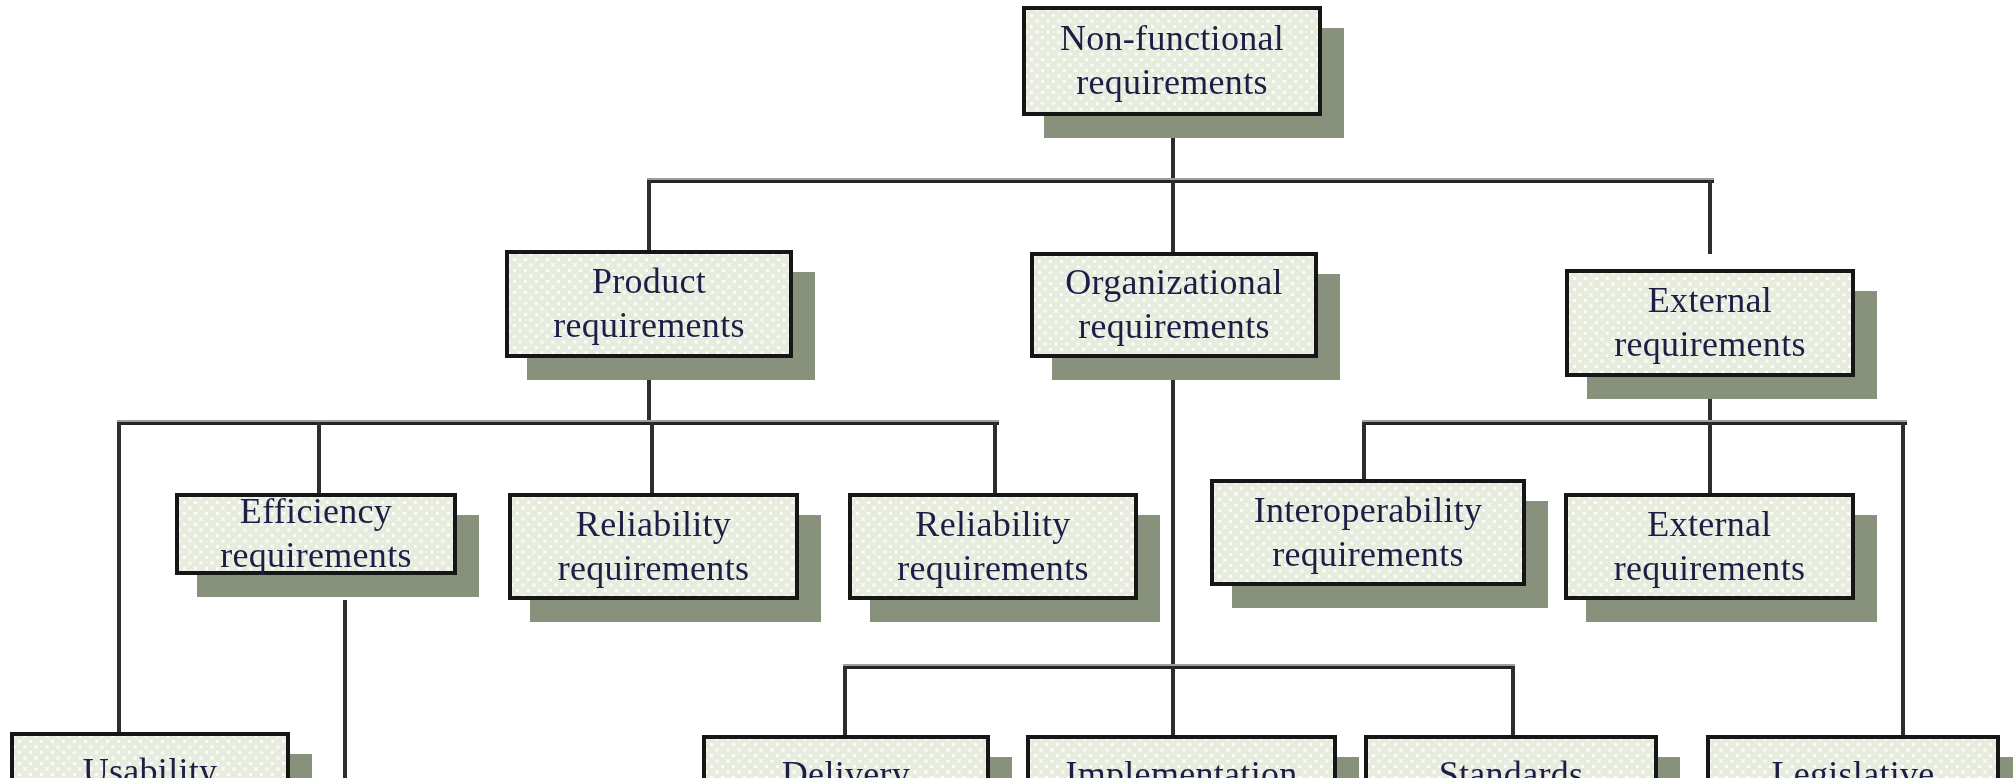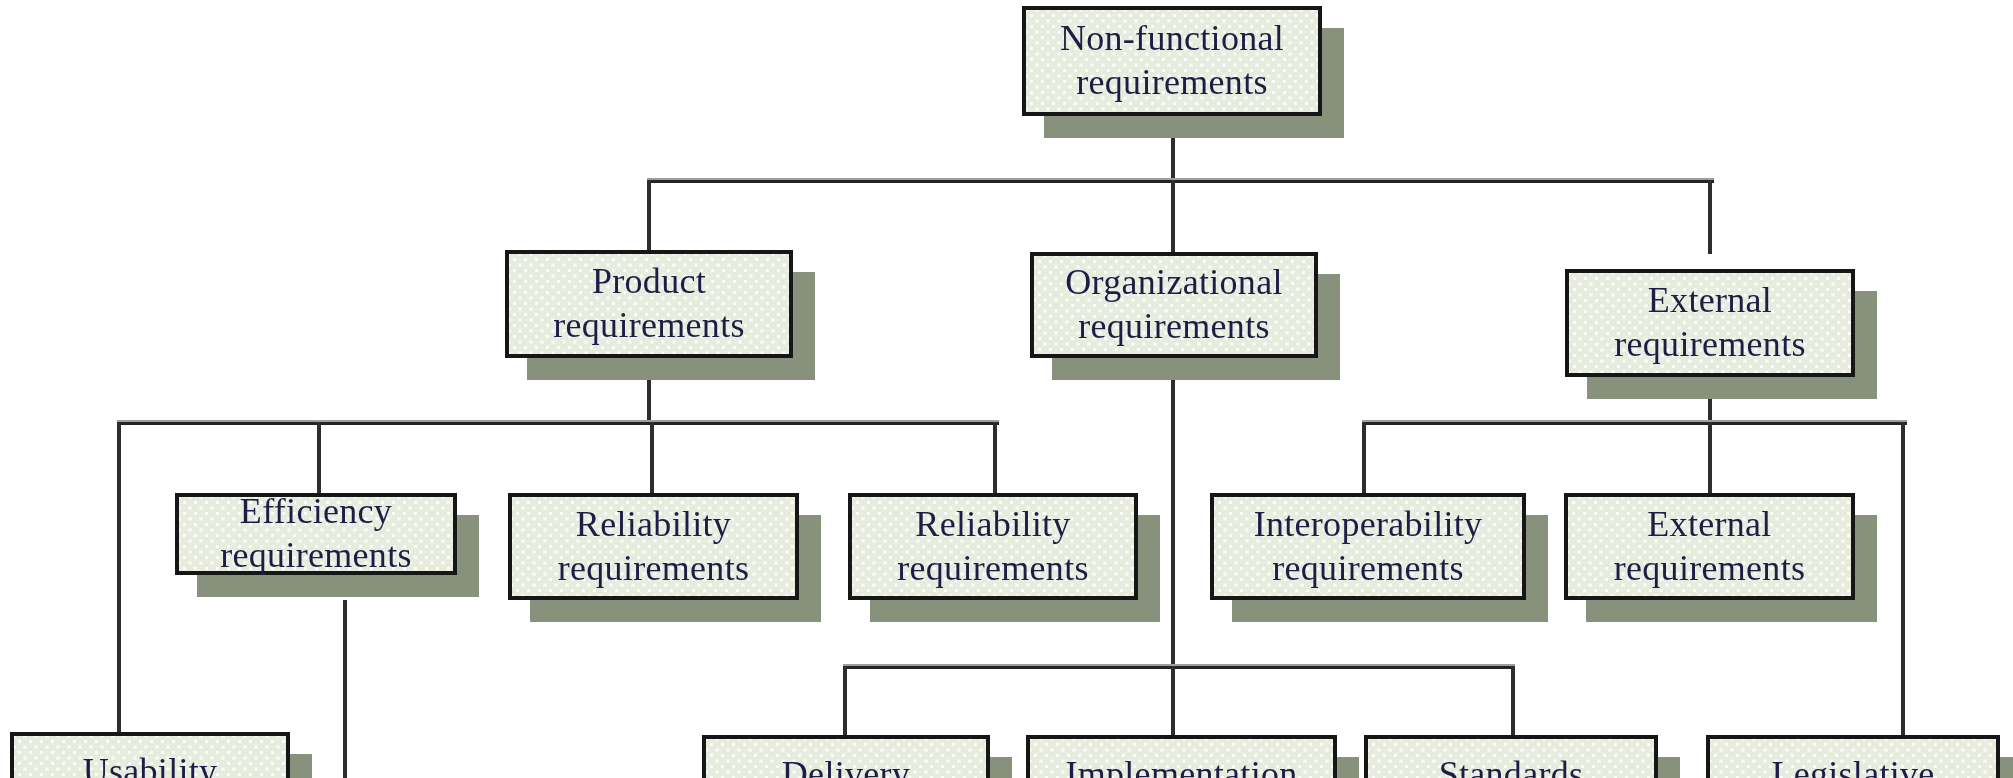--- a/index.html
+++ b/index.html
@@ -98,21 +98,21 @@
     </div>
     <div class="node" style="left: 175px; top: 493px; width: 282px; height: 82px;">
       <span class="label">Efficiency requirements</span>
     </div>
     <div class="node" style="left: 508px; top: 493px; width: 291px; height: 107px;">
       <span class="label">Reliability requirements</span>
     </div>
     <div class="node" style="left: 848px; top: 493px; width: 290px; height: 107px;">
       <span class="label">Reliability requirements</span>
     </div>
-    <div class="node" style="left: 1210px; top: 493px; width: 316px; height: 107px;">
+    <div class="node" style="left: 1210px; top: 479px; width: 316px; height: 107px;">
       <span class="label">Interoperability requirements</span>
     </div>
     <div class="node" style="left: 1564px; top: 493px; width: 291px; height: 107px;">
       <span class="label">External requirements</span>
     </div>
     <div class="node bottom" style="left: 10px; top: 732px; width: 280px; height: 110px;">
       <span class="label">Usability</span>
     </div>
     <div class="node bottom" style="left: 702px; top: 735px; width: 288px; height: 110px;">
       <span class="label">Delivery</span>

